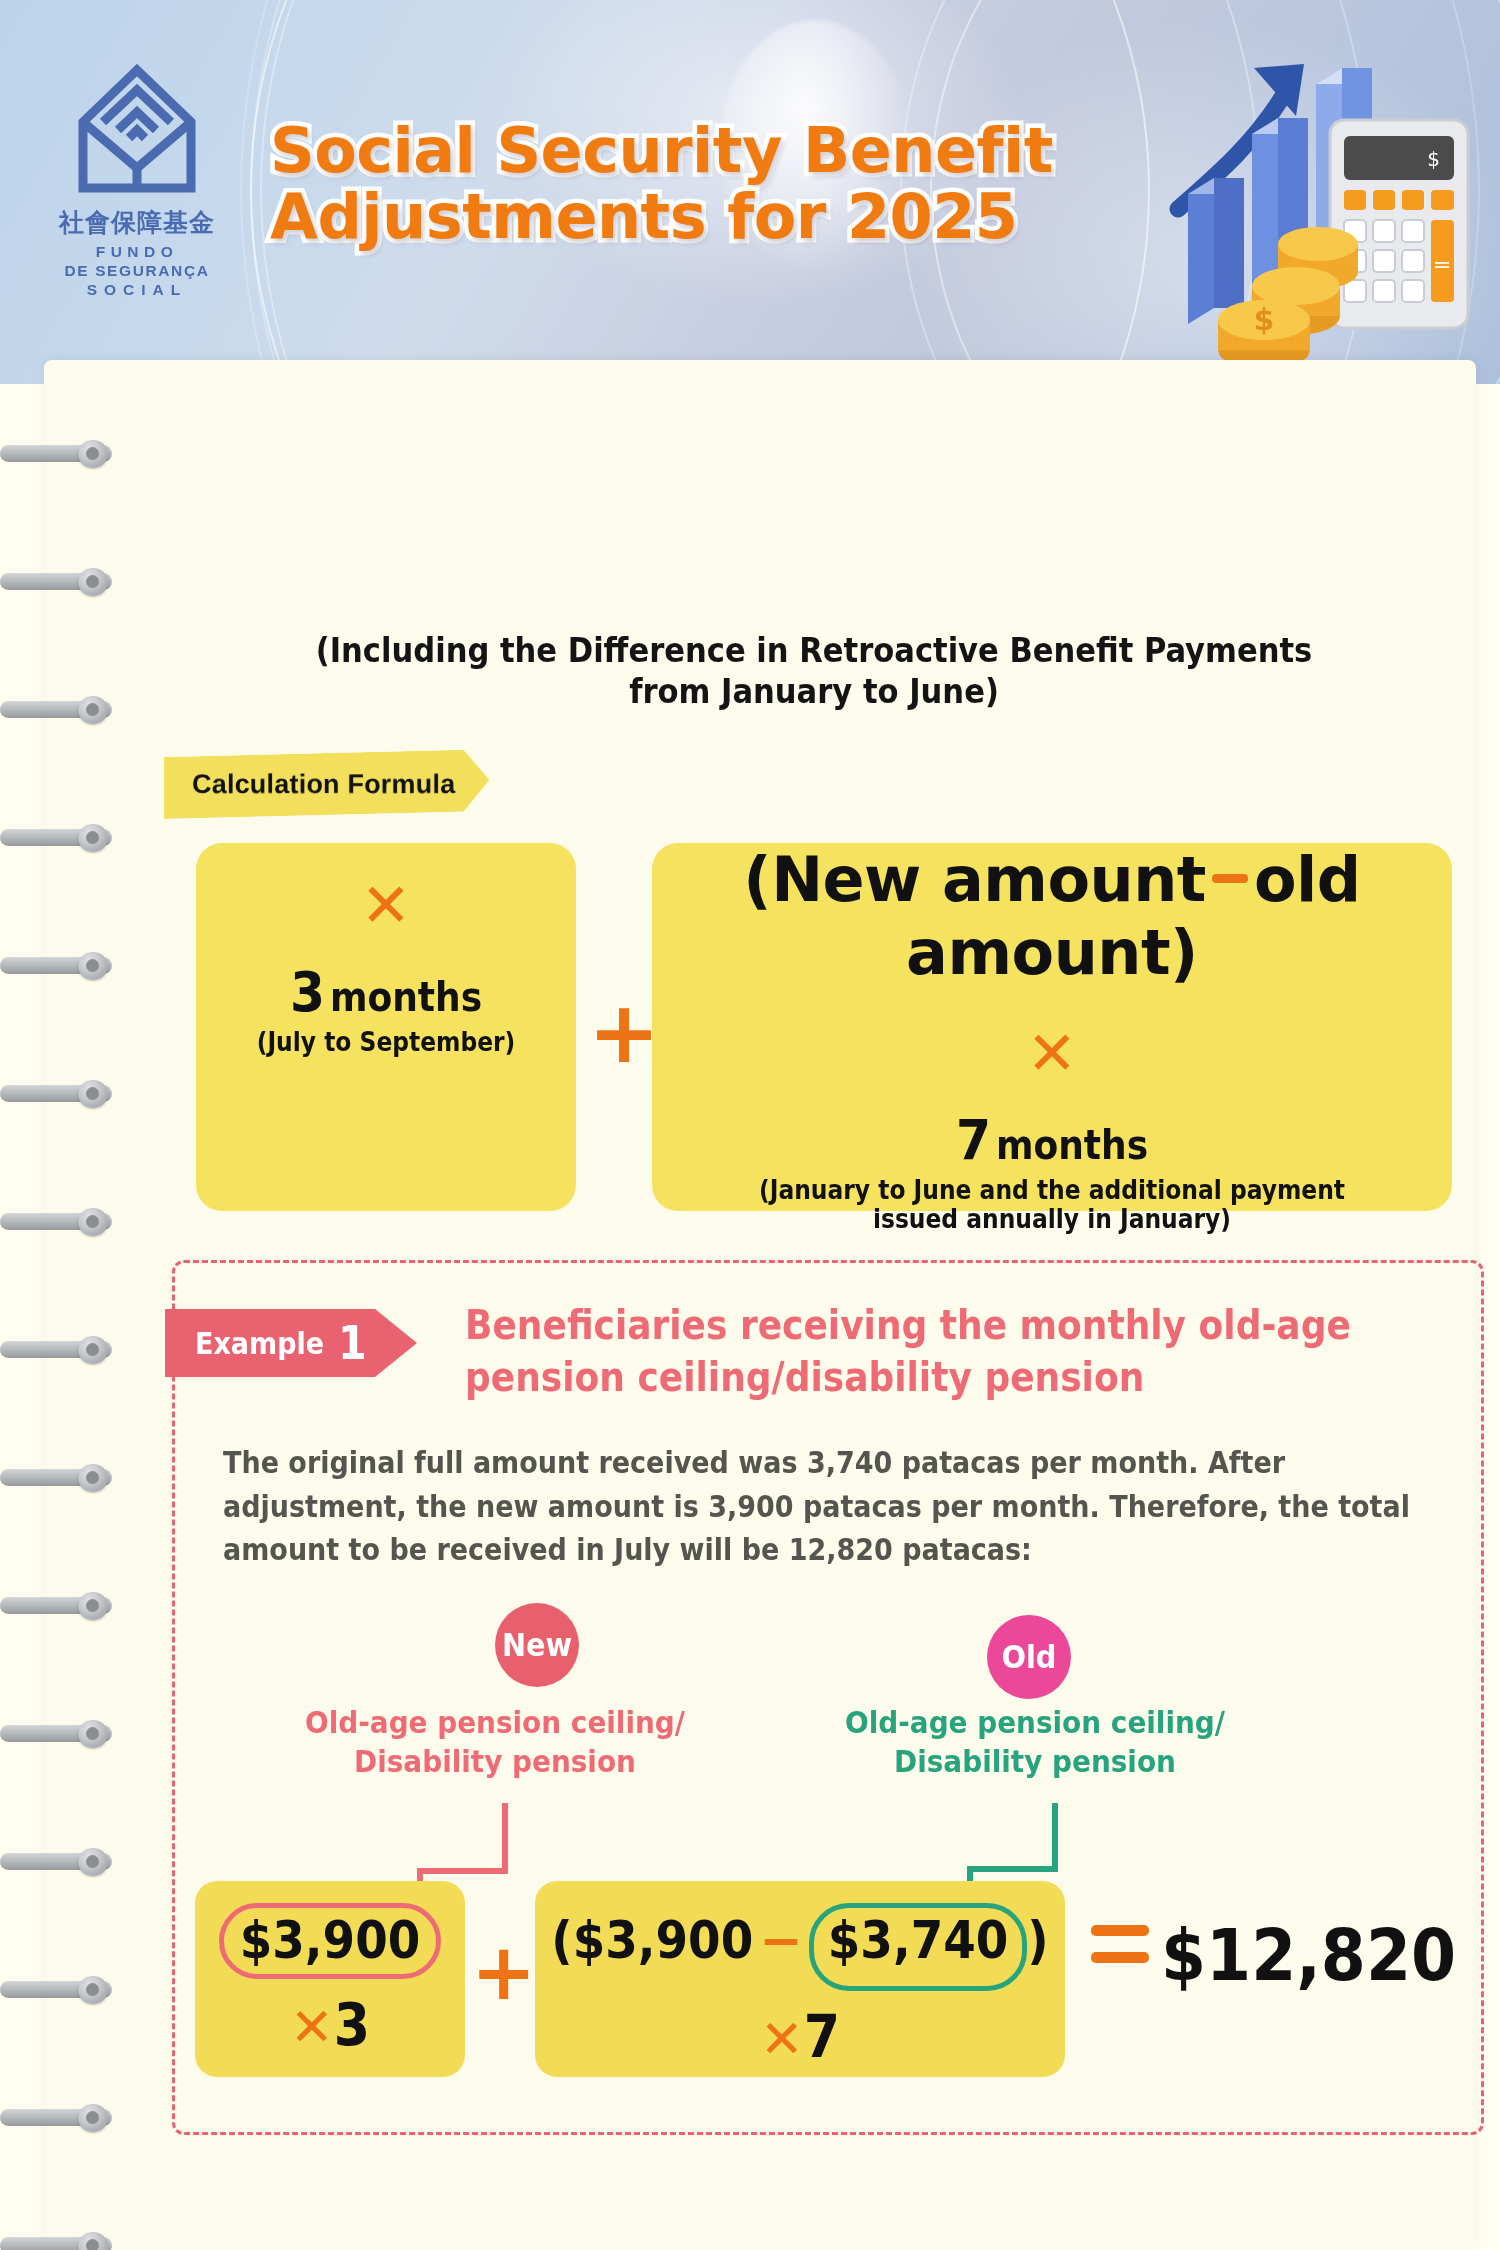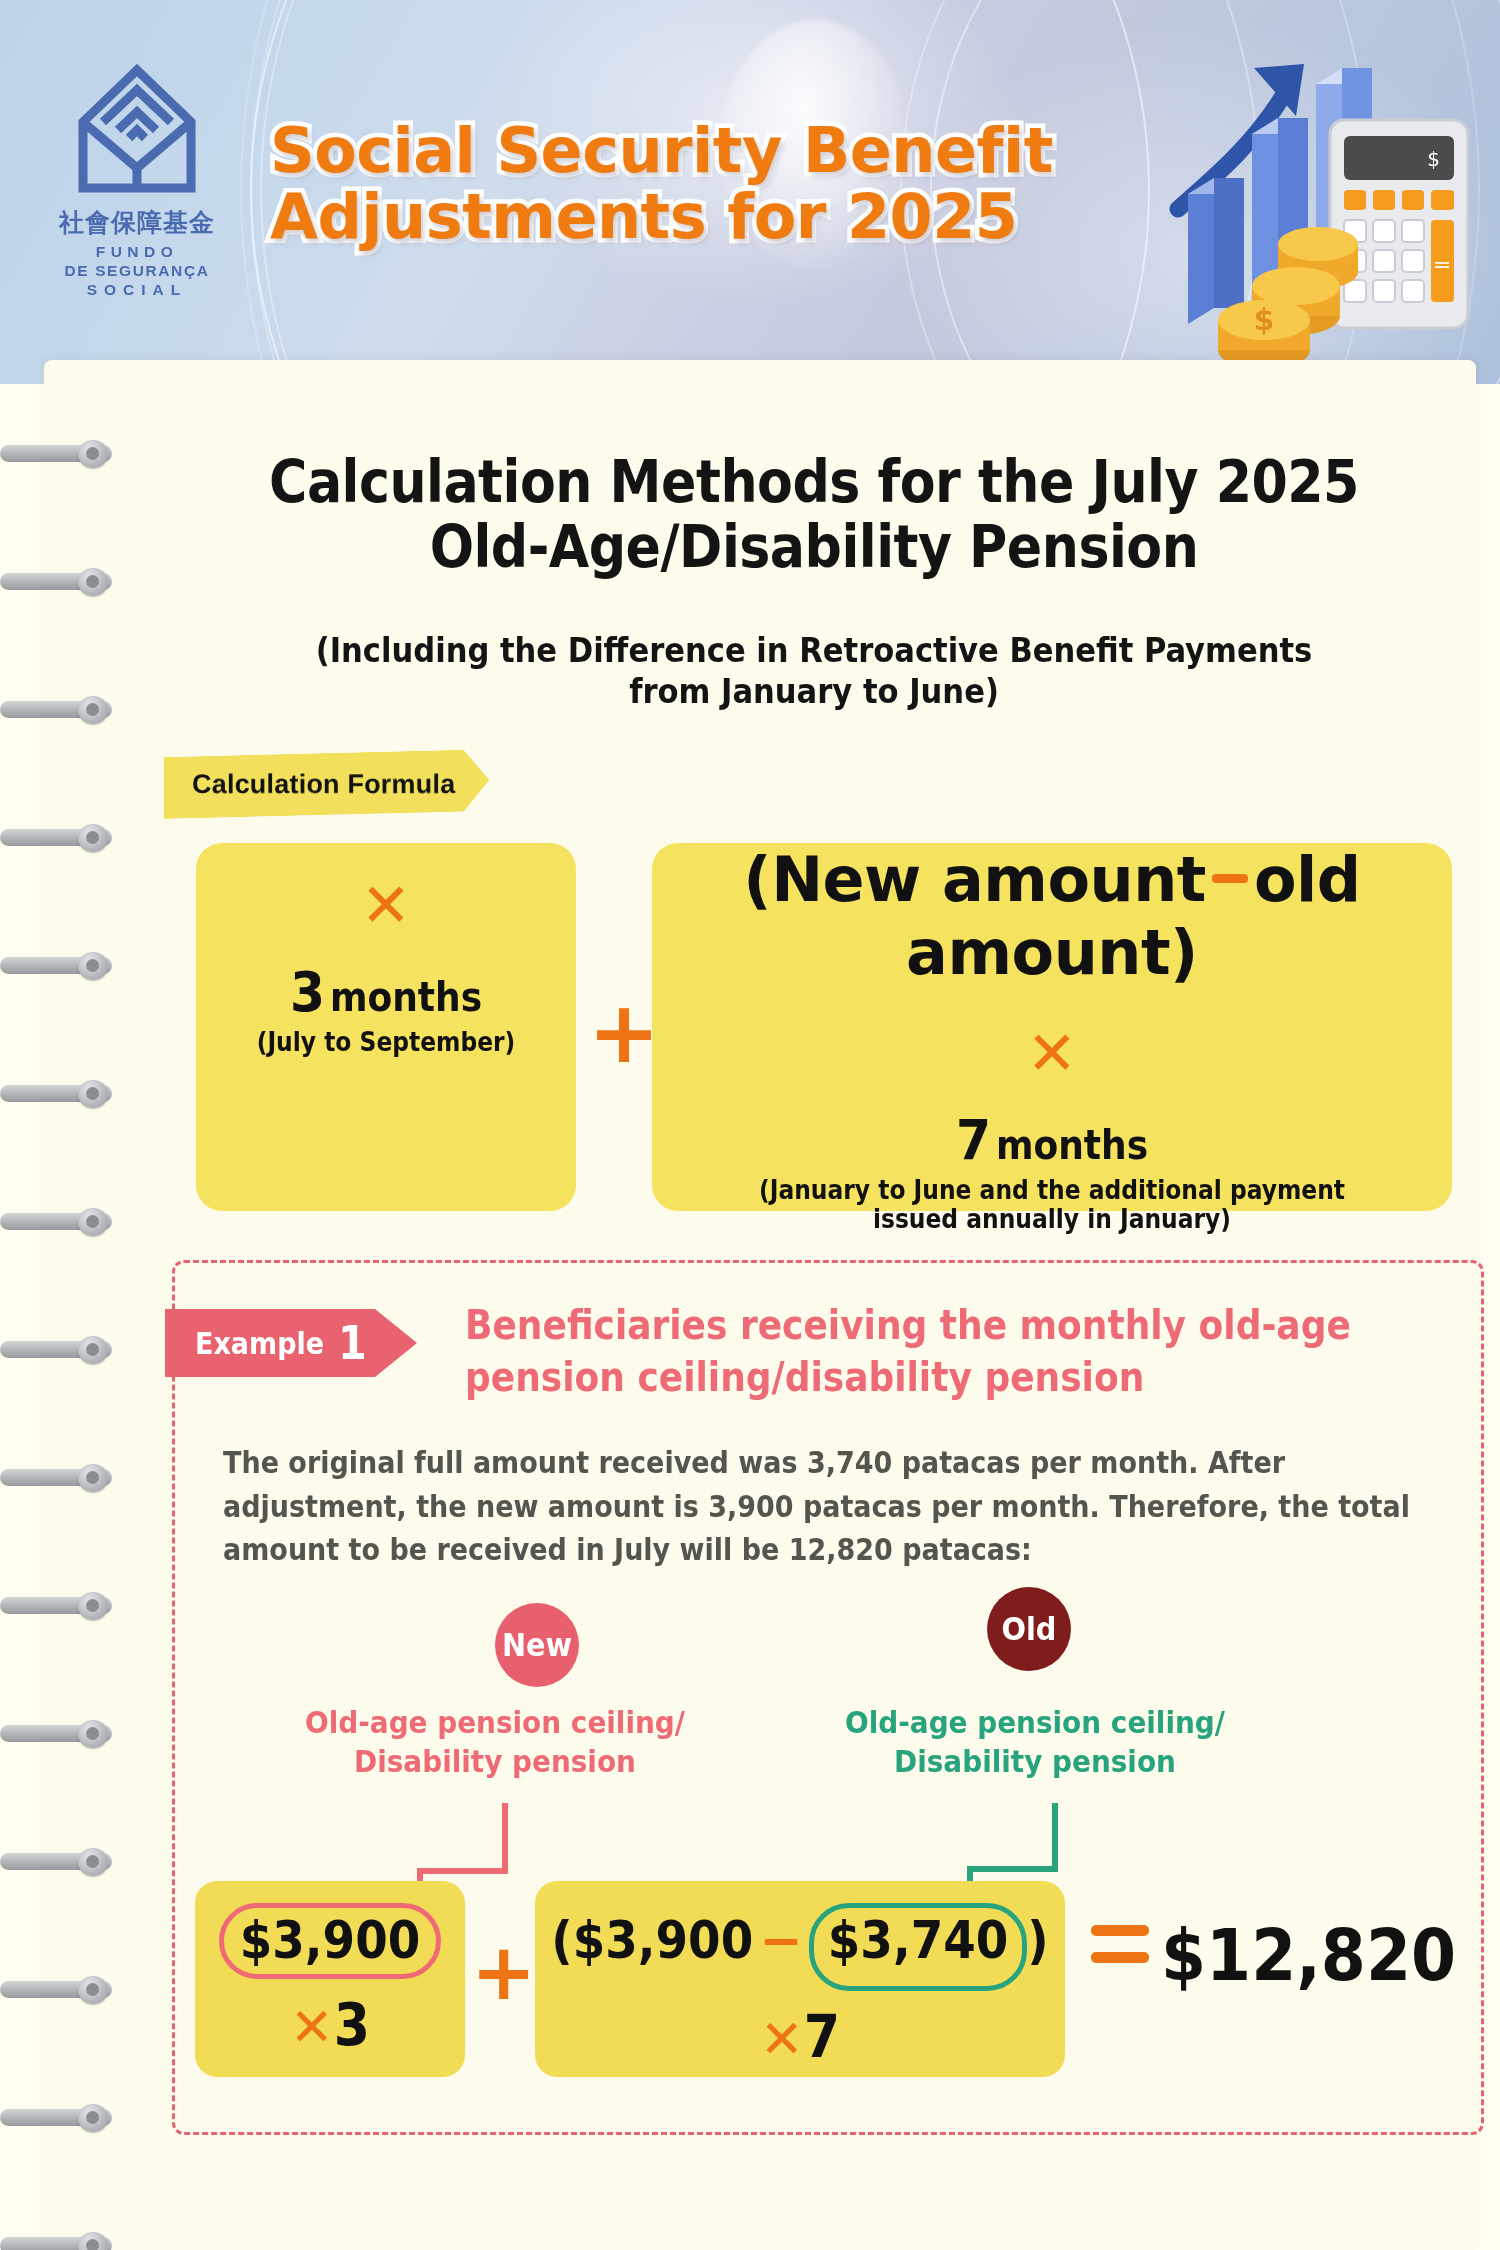--- a/index.html
+++ b/index.html
@@ -218,21 +218,21 @@
   }
 
   .badge {
     position:absolute; width:84px; height:84px; border-radius:50%;
     display:flex; align-items:center; justify-content:center;
     color:#fff; font-weight:bold; font-size:32px;
     font-family:"DejaVu Sans Condensed","Liberation Sans Narrow","Liberation Sans",sans-serif;
     margin-left:22px;
   }
   .badge-new { left:298px; top:340px; background:#E8606D; }
-  .badge-old { left:790px; top:324px; background:#7f1d1d; }
+  .badge-old { left:790px; top:352px; background:#ec4899; }
 
   .lbl-new, .lbl-old {
     position:absolute; text-align:center; font-weight:bold; font-size:31px;
     line-height:1.25;
     font-family:"DejaVu Sans Condensed","Liberation Sans Narrow","Liberation Sans",sans-serif;
   }
   .lbl-new { left:30px; top:440px; width:580px; color:#EE6A74; }
   .lbl-old { left:590px; top:440px; width:540px; color:#27A37E; }
 
   
@@ -368,24 +368,20 @@
         <ellipse cx="196" cy="326" rx="46" ry="20" fill="#E59A22"></ellipse>
         <rect x="150" y="296" width="92" height="30" fill="#F0A92A"></rect>
         <ellipse cx="196" cy="296" rx="46" ry="20" fill="#F8C84B"></ellipse>
         <text x="196" y="306" font-family="DejaVu Sans" font-weight="bold" font-size="30" fill="#E08E1C" text-anchor="middle">$</text>
       </g>
     </svg>
   </div>
 
   <div class="sheet">
 
-    <div class="main-title">
-      <div>Calculation Methods for the July 2025</div>
-      <div>Old-Age/Disability Pension</div>
-    </div>
 
     <div class="sub-title">
       <div>(Including the Difference in Retroactive Benefit Payments</div>
       <div>from January to June)</div>
     </div>
 
     <div class="ribbon">
       <span>Calculation Formula</span>
     </div>
 

